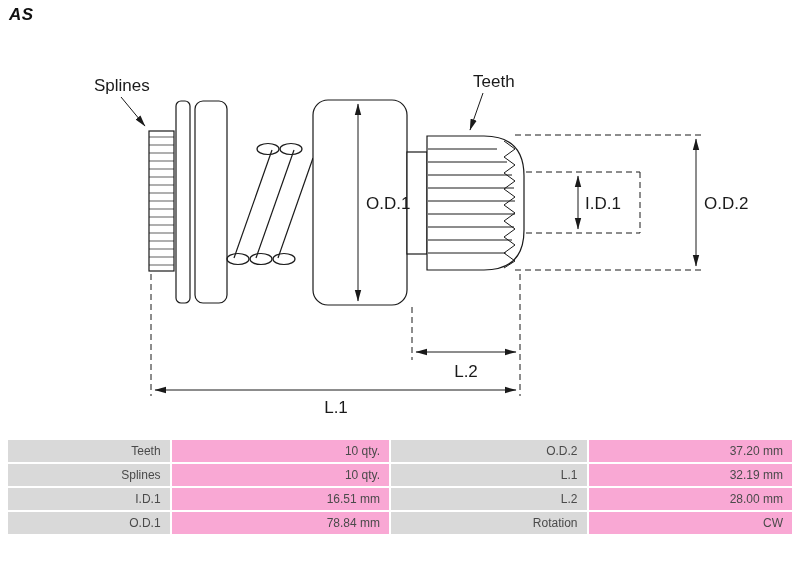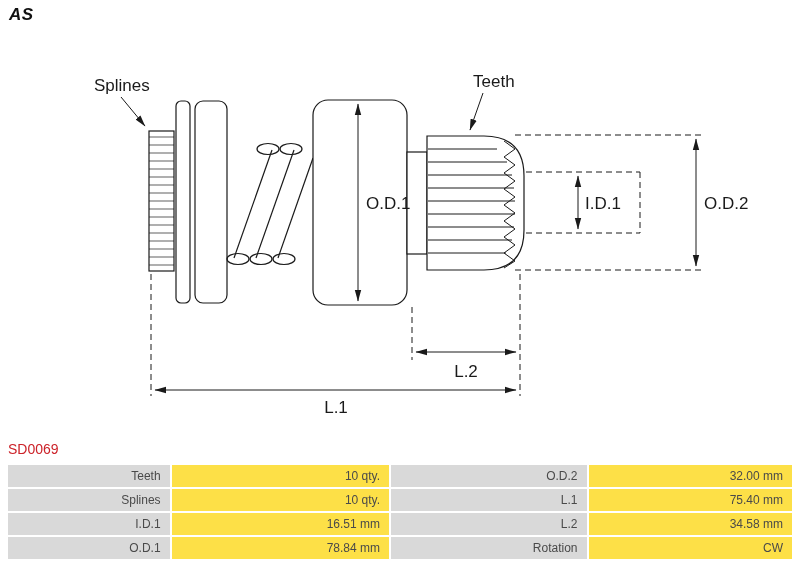--- a/index.html
+++ b/index.html
@@ -11,21 +11,21 @@
 
   .drawing { position:absolute; top:0; left:0; }
 
   .footer { position:absolute; left:8px; right:8px; top:440px; }
   .part-number { color:#cc2229; font-size:14px; line-height:18px; margin-bottom:7px; }
 
   .specs { display:grid; grid-template-columns:162fr 218fr 196fr 204fr; gap:2px; background:#fff; }
   .row { display:contents; }
   .cell { font-size:12px; color:#4a4a4a; text-align:right; padding:4px 9px; line-height:14px; }
   .lbl { background:#d9d9d9; }
-  .val { background:#fde047; }
+  .val { background:#f9a8d4; }
 
   svg text { font-family:"Liberation Sans", sans-serif; font-size:17px; fill:#1a1a1a; }
 </style>
 </head>
 <body>
 
 <div class="page">
 
   <div class="logo">
     <span>AS</span>
@@ -96,40 +96,39 @@
     <text x="94" y="91">Splines</text>
     <text x="473" y="87">Teeth</text>
     <text x="366" y="209">O.D.1</text>
     <text x="585" y="209">I.D.1</text>
     <text x="704" y="209">O.D.2</text>
     <text x="466" y="377" text-anchor="middle">L.2</text>
     <text x="336" y="413" text-anchor="middle">L.1</text>
   </svg>
 
   <div class="footer">
-    <div class="part-number">SD0069</div>
 
     <div class="specs">
       <div class="row">
         <div class="cell lbl">Teeth</div>
         <div class="cell val">10 qty.</div>
         <div class="cell lbl">O.D.2</div>
-        <div class="cell val">32.00 mm</div>
+        <div class="cell val">37.20 mm</div>
       </div>
       <div class="row">
         <div class="cell lbl">Splines</div>
         <div class="cell val">10 qty.</div>
         <div class="cell lbl">L.1</div>
-        <div class="cell val">75.40 mm</div>
+        <div class="cell val">32.19 mm</div>
       </div>
       <div class="row">
         <div class="cell lbl">I.D.1</div>
         <div class="cell val">16.51 mm</div>
         <div class="cell lbl">L.2</div>
-        <div class="cell val">34.58 mm</div>
+        <div class="cell val">28.00 mm</div>
       </div>
       <div class="row">
         <div class="cell lbl">O.D.1</div>
         <div class="cell val">78.84 mm</div>
         <div class="cell lbl">Rotation</div>
         <div class="cell val">CW</div>
       </div>
     </div>
   </div>
 

